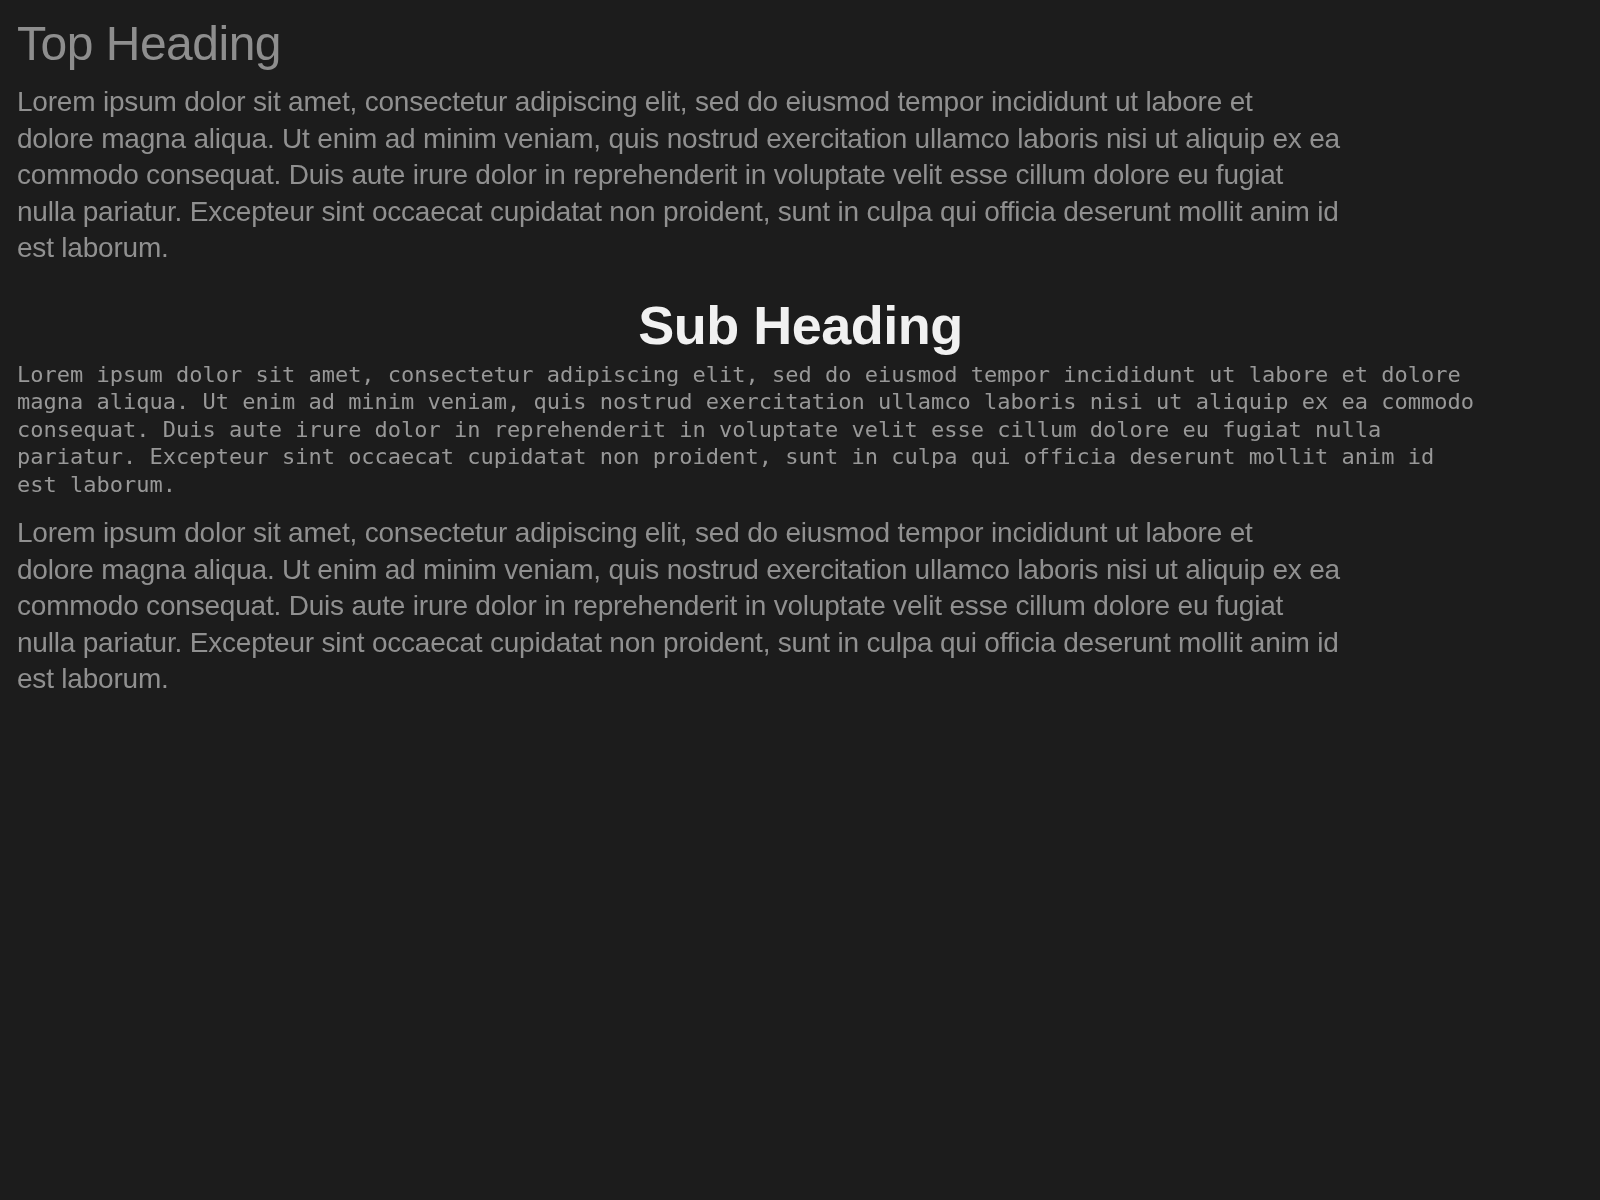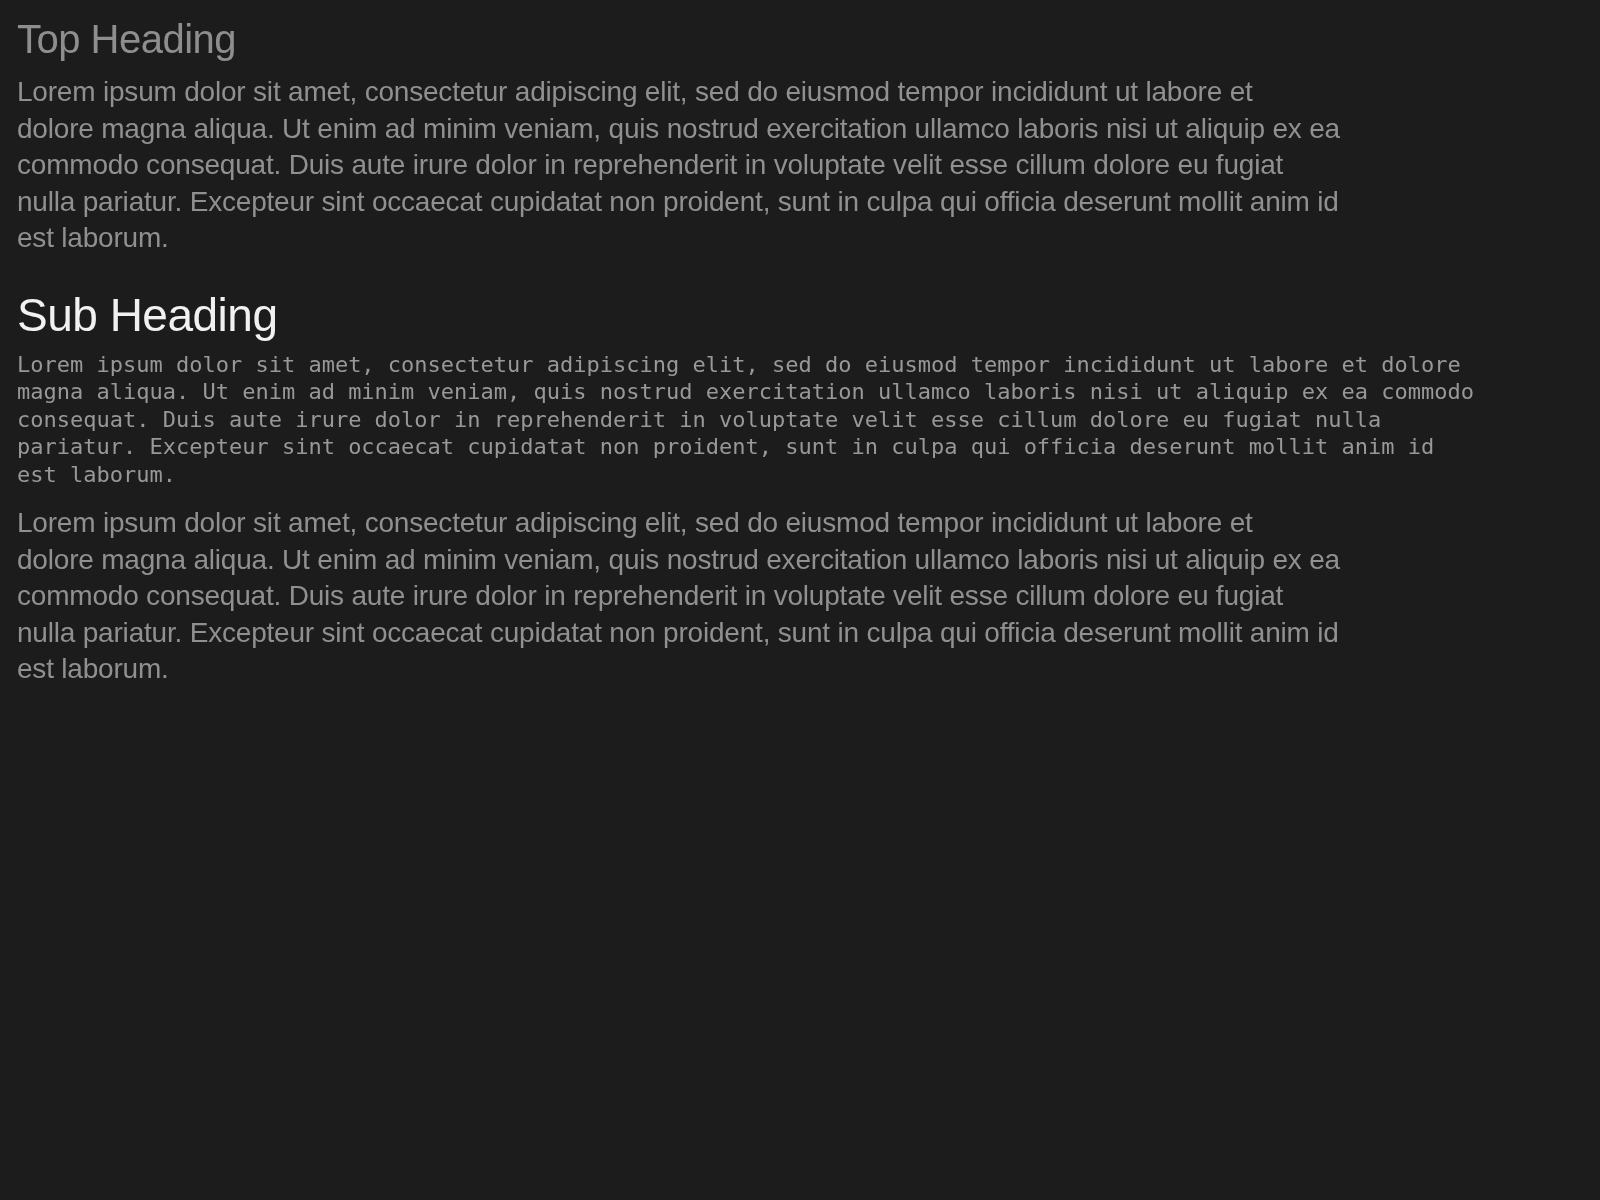--- a/index.html
+++ b/index.html
@@ -18,33 +18,34 @@
   }
   body {
     box-sizing: border-box;
     background: var(--background);
     padding: 14px 16px 0 17px;
     font-family: "Liberation Sans", sans-serif;
   }
   main { display: block; }
   h1 {
     margin: 0;
-    font-size: 40px;
+    font-size: 48px;
     line-height: 1.25;
     font-weight: normal;
     letter-spacing: -0.5px;
     color: var(--top-heading-color);
   }
   h2 {
     margin: 31px 0 0;
-    font-size: 46px;
+    font-size: 54px;
     line-height: 54px;
-    font-weight: normal;
+    font-weight: bold;
     letter-spacing: -0.5px;
     color: var(--sub-heading-color);
+    text-align: center;
   }
   p.sans {
     margin: 10px 0 0;
     font-size: 28px;
     line-height: 36.5px;
     letter-spacing: -0.2px;
     color: var(--body-text-color);
     white-space: pre-line;
   }
   p.sans.context-par { margin-top: 17px; }

